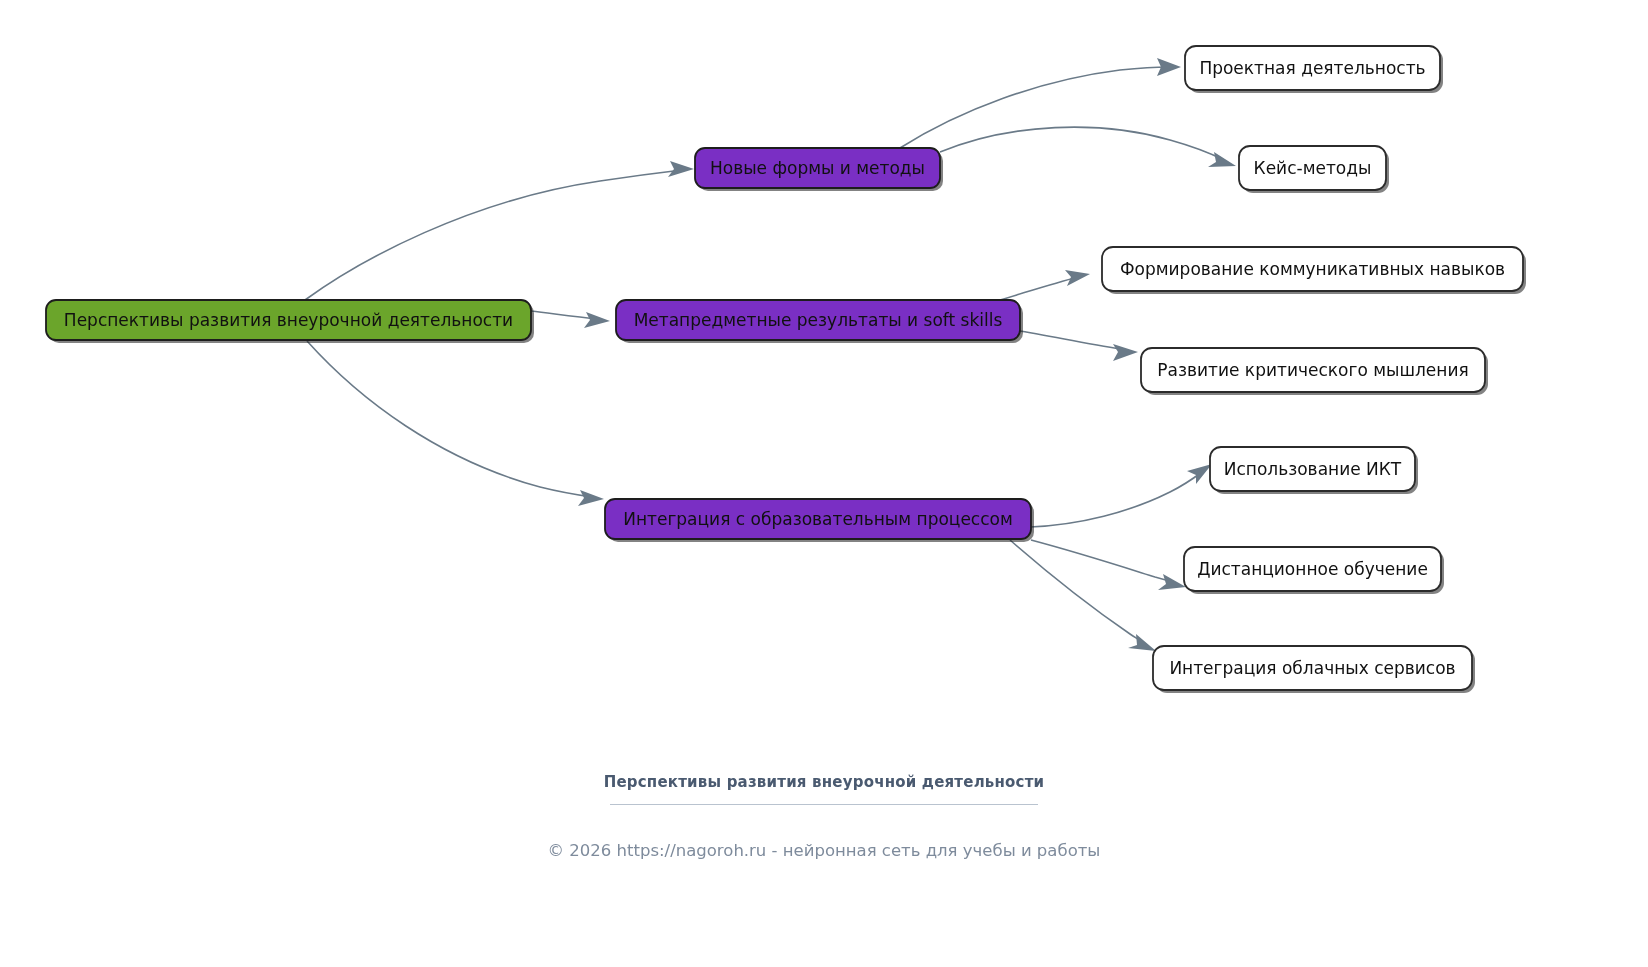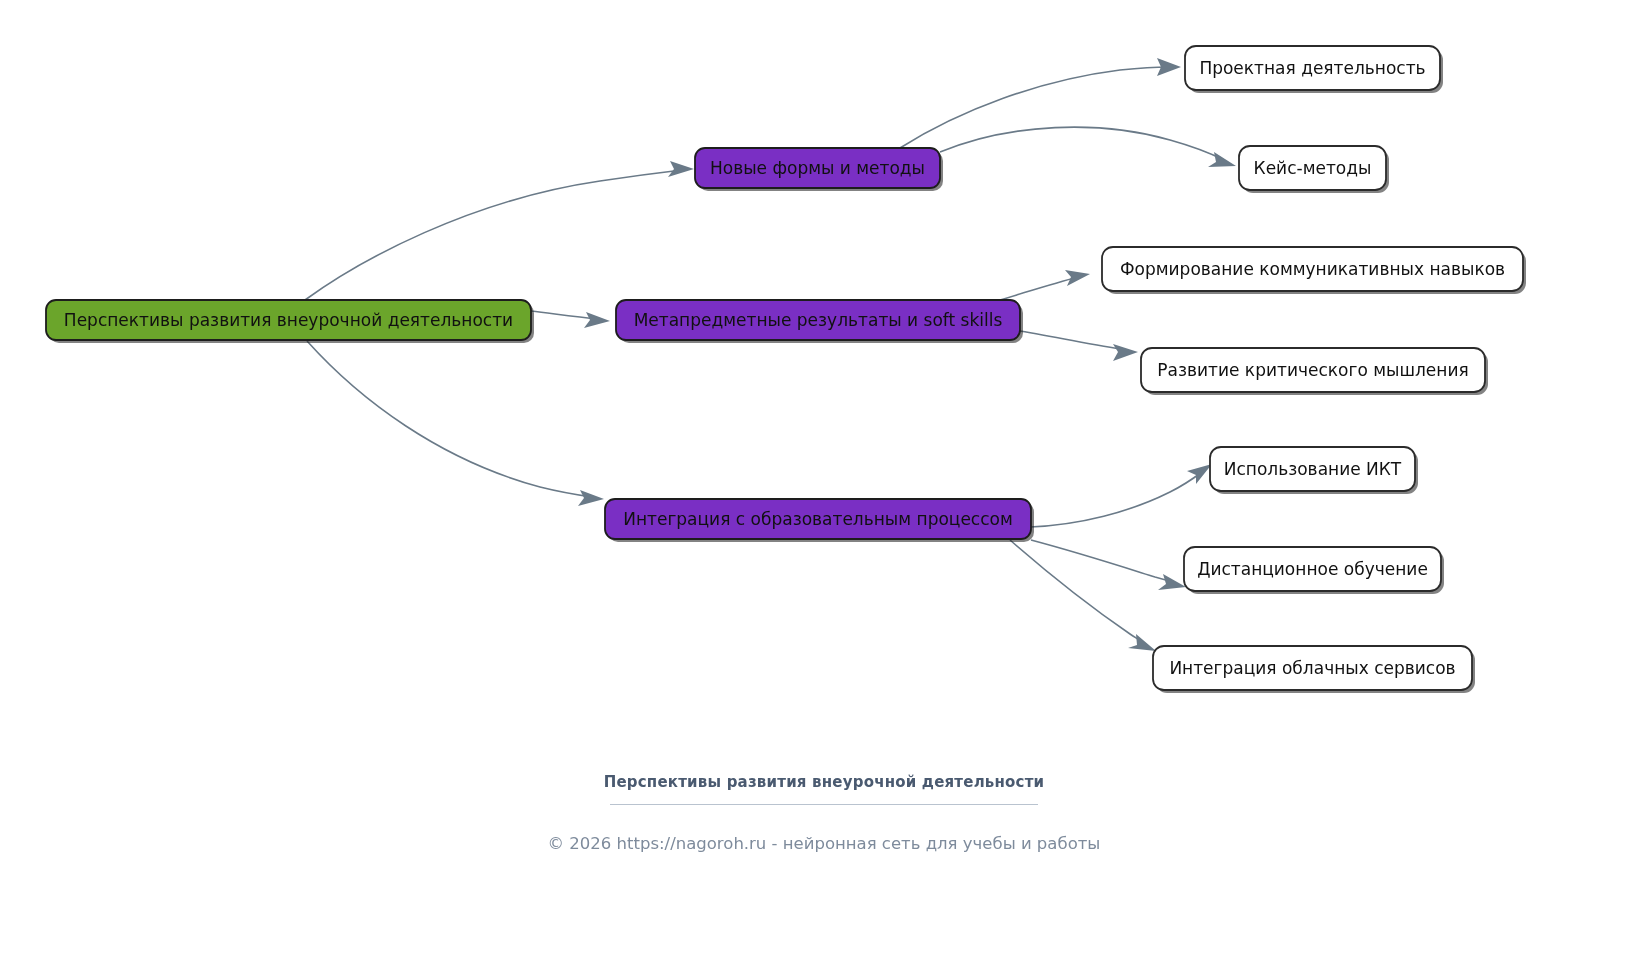--- a/index.html
+++ b/index.html
@@ -67,21 +67,21 @@
     color: #4a5a70;
     letter-spacing: 0.2px;
   }
   #footer-divider {
     width: 428px;
     height: 0;
     margin: 13px auto 0 auto;
     border-top: 1px solid #b9c3cf;
   }
   #footer-copyright {
-    margin: 9px;
+    margin: 16px;
     padding-top: 20px;
     font-family: "DejaVu Sans", "Liberation Sans", sans-serif;
     font-size: 16.5px;
     color: #7e8b9c;
   }
 </style>
 </head>
 <body>
 
 <div id="mindmap-root">

